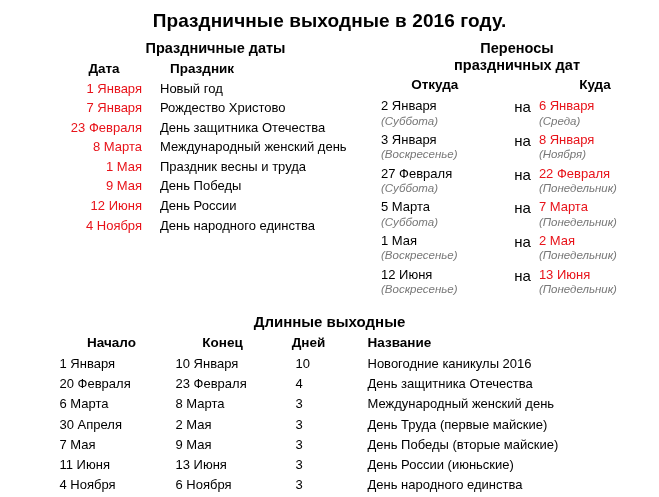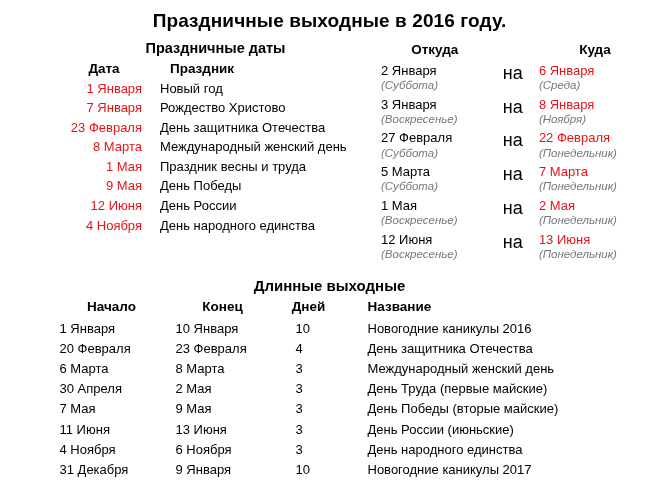--- a/index.html
+++ b/index.html
@@ -103,22 +103,22 @@
     vertical-align: top;
     padding: 2px 0 2px 0;
     line-height: 1.18;
   }
   .tr-table td.t-from, .tr-table td.t-to {
     text-align: left;
   }
   .tr-table td.t-from { padding-left: 6px; }
   .tr-table td.t-to { padding-left: 8px; }
   .tr-table td.t-mid {
-    text-align: center;
-    font-size: 18px;
+    text-align: right;
+    font-size: 15px;
     padding-top: 2px;
     margin-top: 37px;
   }
   .day {
     display: block;
     font-size: 11.5px;
     font-style: italic;
     color: #777777;
     line-height: 1.25;
   }
@@ -216,20 +216,24 @@
           </tr>
           <tr>
             <td class="c-date">4 Ноября</td>
             <td class="c-name">День народного единства</td>
           </tr>
         </tbody>
       </table>
     </div>
 
     <div class="col-right">
+      <div class="section-title">
+        <span>Переносы</span><br>
+        <span>праздничных дат</span>
+      </div>
       <table class="tr-table">
         <thead>
           <tr>
             <th class="t-from">Откуда</th>
             <th class="t-mid"></th>
             <th class="t-to">Куда</th>
           </tr>
         </thead>
         <tbody>
           <tr>

